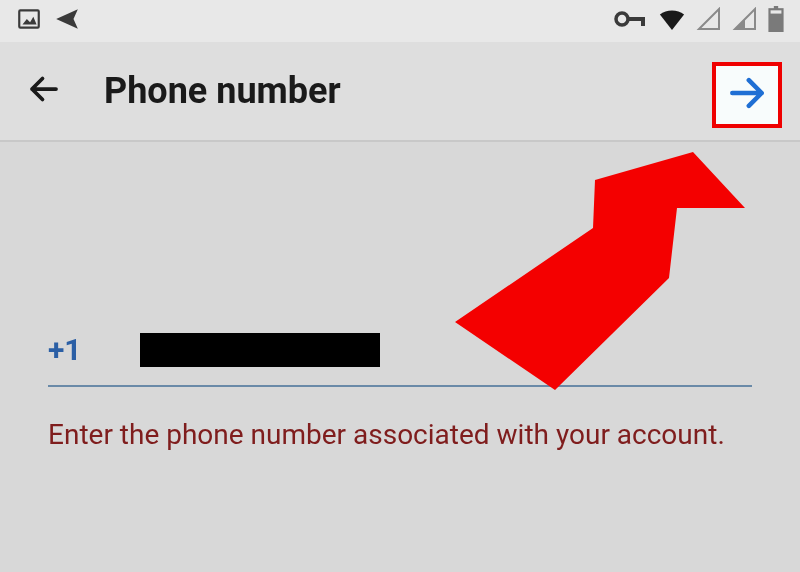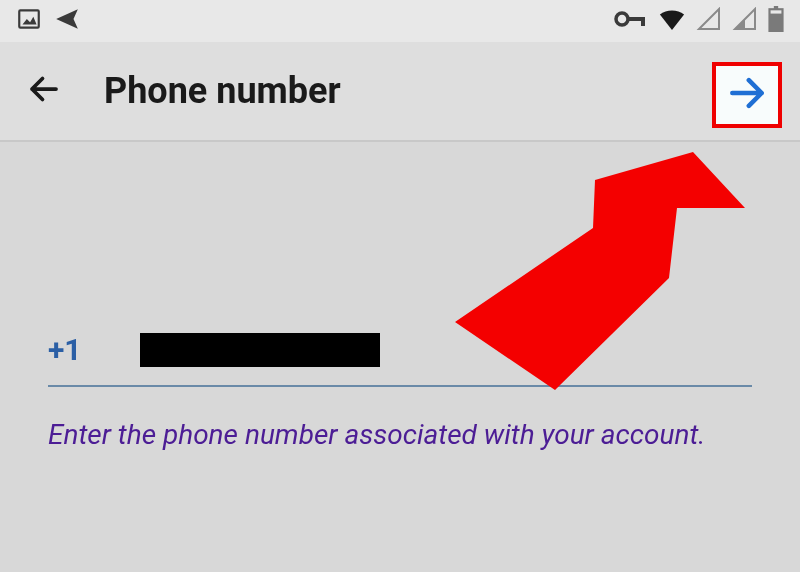--- a/index.html
+++ b/index.html
@@ -94,24 +94,23 @@
     }
     .redaction {
       width: 240px;
       height: 34px;
       background: #000;
       position: relative;
       margin-left: 10px;
     }
     .helper-text {
       font-size: 28px;
-      color: #4c1d95;
+      color: #7f1d1d;
       line-height: 1.4;
       margin-top: 28px;
-      font-style: italic;
     }
     .red-arrow {
       position: absolute;
       top: 140px;
       left: 445px;
       pointer-events: none;
     }
   </style>
 </head>
 <body>

